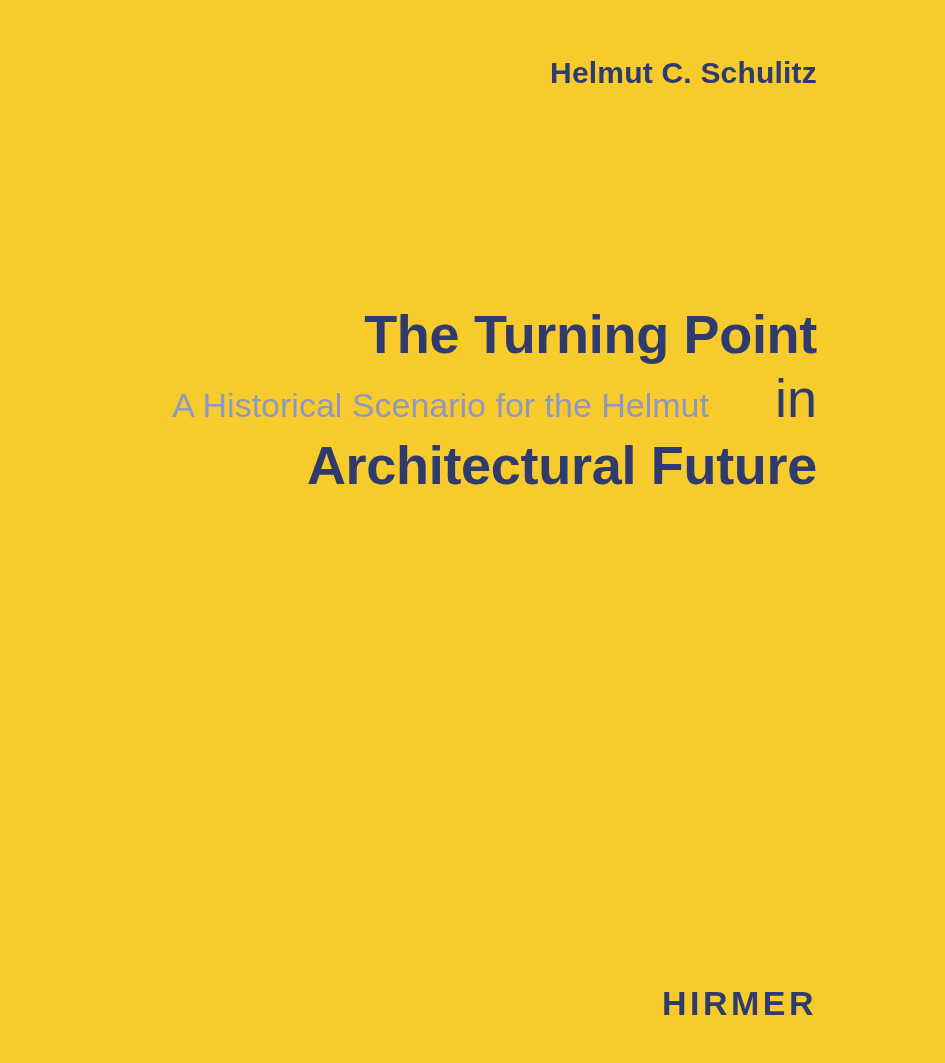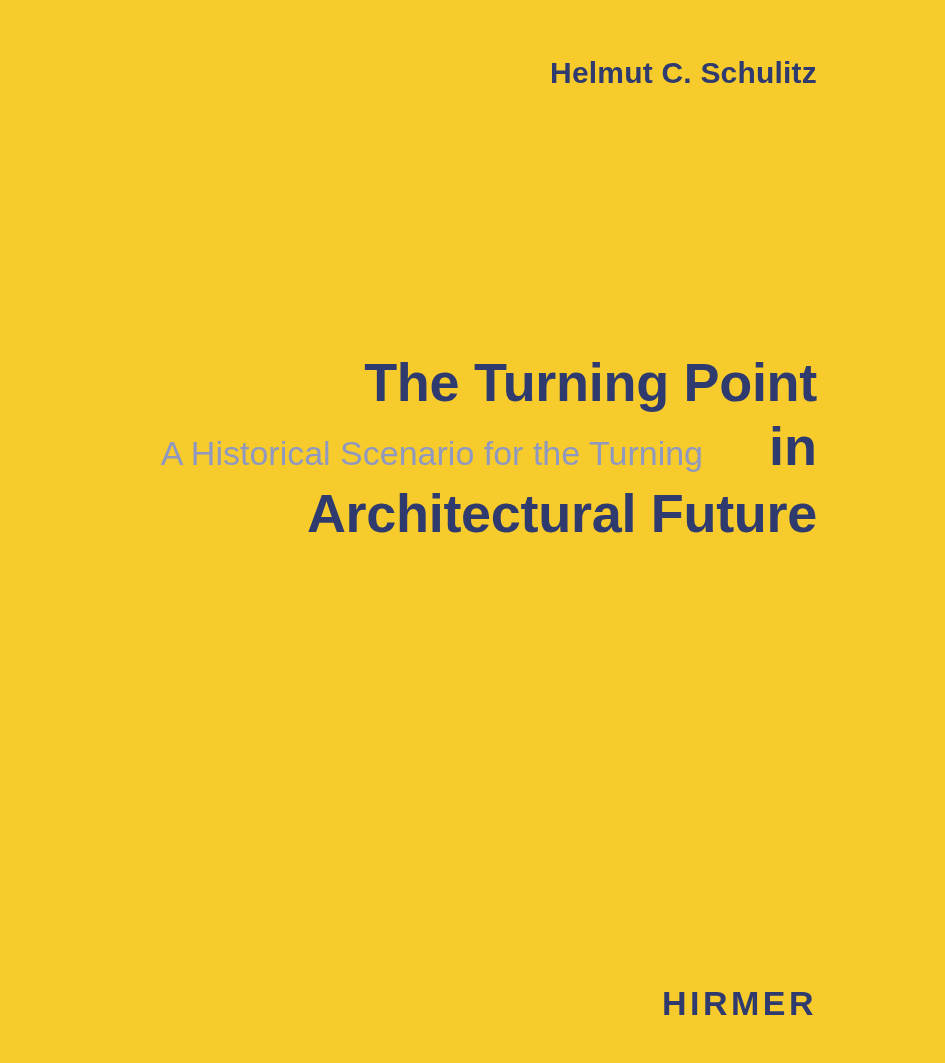--- a/index.html
+++ b/index.html
@@ -31,21 +31,20 @@
     letter-spacing: 0.2px;
     text-align: right;
     white-space: nowrap;
   }
   .title-block {
     position: absolute;
     top: 305px;
     left: 0;
     right: 48px;
     text-align: right;
-    margin-top: 48px;
   }
   .title-line1 {
     font-size: 54px;
     font-weight: bold;
     color: #2f3b6e;
     line-height: 1.08;
     letter-spacing: -0.3px;
     white-space: nowrap;
   }
   .mid-row {
@@ -57,21 +56,21 @@
   .subtitle {
     font-size: 34px;
     font-weight: normal;
     color: #8e98c0;
     line-height: 1.1;
     white-space: nowrap;
     margin-right: 66px;
   }
   .title-line2 {
     font-size: 54px;
-    font-weight: bold;
+    font-weight: normal;
     color: #2f3b6e;
     line-height: 1.08;
     white-space: nowrap;
   }
   .title-line3 {
     font-size: 54px;
     font-weight: bold;
     color: #2f3b6e;
     line-height: 1.08;
     letter-spacing: -0.3px;
@@ -94,21 +93,21 @@
 <body>
 
 <div class="cover">
 
   <div class="author">Helmut C. Schulitz</div>
 
   <div class="title-block">
     <div class="title-line1">The Turning Point</div>
 
     <div class="mid-row">
-      <div class="subtitle">A Historical Scenario for the Turning</div>
+      <div class="subtitle">A Historical Scenario for the Helmut</div>
       <div class="title-line2">in</div>
     </div>
 
     <div class="title-line3">Architectural Future</div>
   </div>
 
   <div class="publisher">HIRMER</div>
 
 </div>
 

